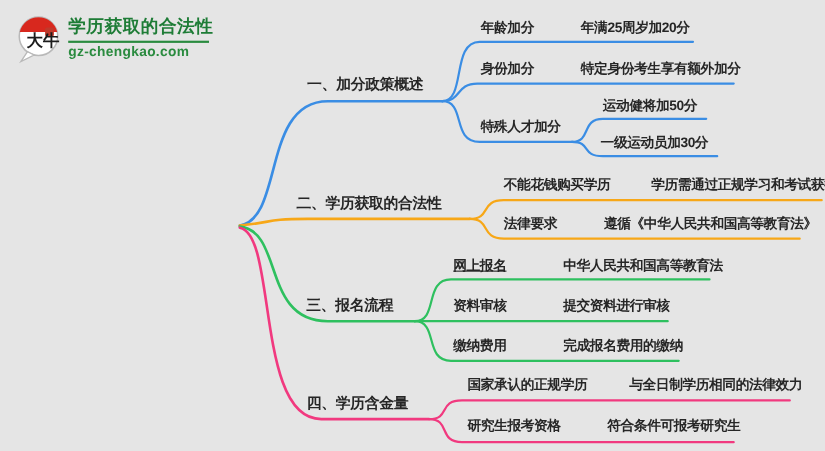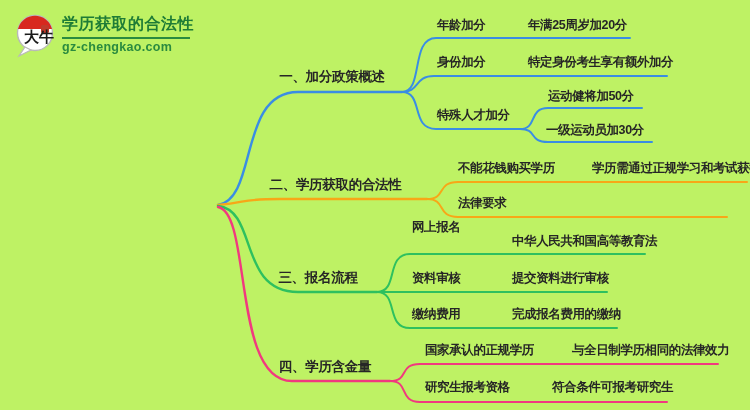--- a/index.html
+++ b/index.html
@@ -1,17 +1,17 @@
 <!DOCTYPE html>
 <html><head>
 <meta charset="utf-8">
 <style>
   html,body{margin:0;padding:0;background:#ffffff;}
   .stage{
-    position:relative;width:750px;height:410px;background:#bef264;overflow:hidden;
+    position:relative;width:750px;height:410px;background:#e5e5e5;overflow:hidden;
     font-family:"Liberation Sans",sans-serif;
   }
   svg.lines{position:absolute;left:0;top:0;width:750px;height:410px;}
   svg.lines path{fill:none;stroke-linecap:round;stroke-linejoin:round;}
   .g-main path{stroke-width:2.4;}
   .g-sub path{stroke-width:2;}
   .node{
     position:absolute;white-space:nowrap;color:#262626;font-weight:700;
     line-height:1.2;
   }
@@ -92,23 +92,24 @@
   <div class="node child-label" style="left:437px;top:55px;">身份加分</div>
   <div class="node leaf-label" style="left:528px;top:55px;">特定身份考生享有额外加分</div>
   <div class="node child-label" style="left:437px;top:108px;">特殊人才加分</div>
   <div class="node leaf-label" style="left:548px;top:89px;">运动健将加50分</div>
   <div class="node leaf-label" style="left:546px;top:123px;">一级运动员加30分</div>
 
   <div class="node branch-label" style="left:258px;top:177px;width:155px;text-align:center;">二、学历获取的合法性</div>
   <div class="node child-label" style="left:458px;top:161px;">不能花钱购买学历</div>
   <div class="node leaf-label" style="left:592px;top:161px;">学历需通过正规学习和考试获得</div>
   <div class="node child-label" style="left:458px;top:196px;">法律要求</div>
+  <div class="node leaf-label" style="left:549px;top:196px;">遵循《中华人民共和国高等教育法》</div>
 
   <div class="node branch-label" style="left:262px;top:270px;width:112px;text-align:center;">三、报名流程</div>
-  <div class="node child-label" style="left:412px;top:220px;">网上报名</div>
+  <div class="node child-label" style="left:412px;top:234px;text-decoration:underline;">网上报名</div>
   <div class="node leaf-label" style="left:512px;top:234px;">中华人民共和国高等教育法</div>
   <div class="node child-label" style="left:412px;top:271px;">资料审核</div>
   <div class="node leaf-label" style="left:512px;top:271px;">提交资料进行审核</div>
   <div class="node child-label" style="left:412px;top:307px;">缴纳费用</div>
   <div class="node leaf-label" style="left:512px;top:307px;">完成报名费用的缴纳</div>
 
   <div class="node branch-label" style="left:262px;top:359px;width:126px;text-align:center;">四、学历含金量</div>
   <div class="node child-label" style="left:425px;top:343px;">国家承认的正规学历</div>
   <div class="node leaf-label" style="left:572px;top:343px;">与全日制学历相同的法律效力</div>
   <div class="node child-label" style="left:425px;top:380px;">研究生报考资格</div>

